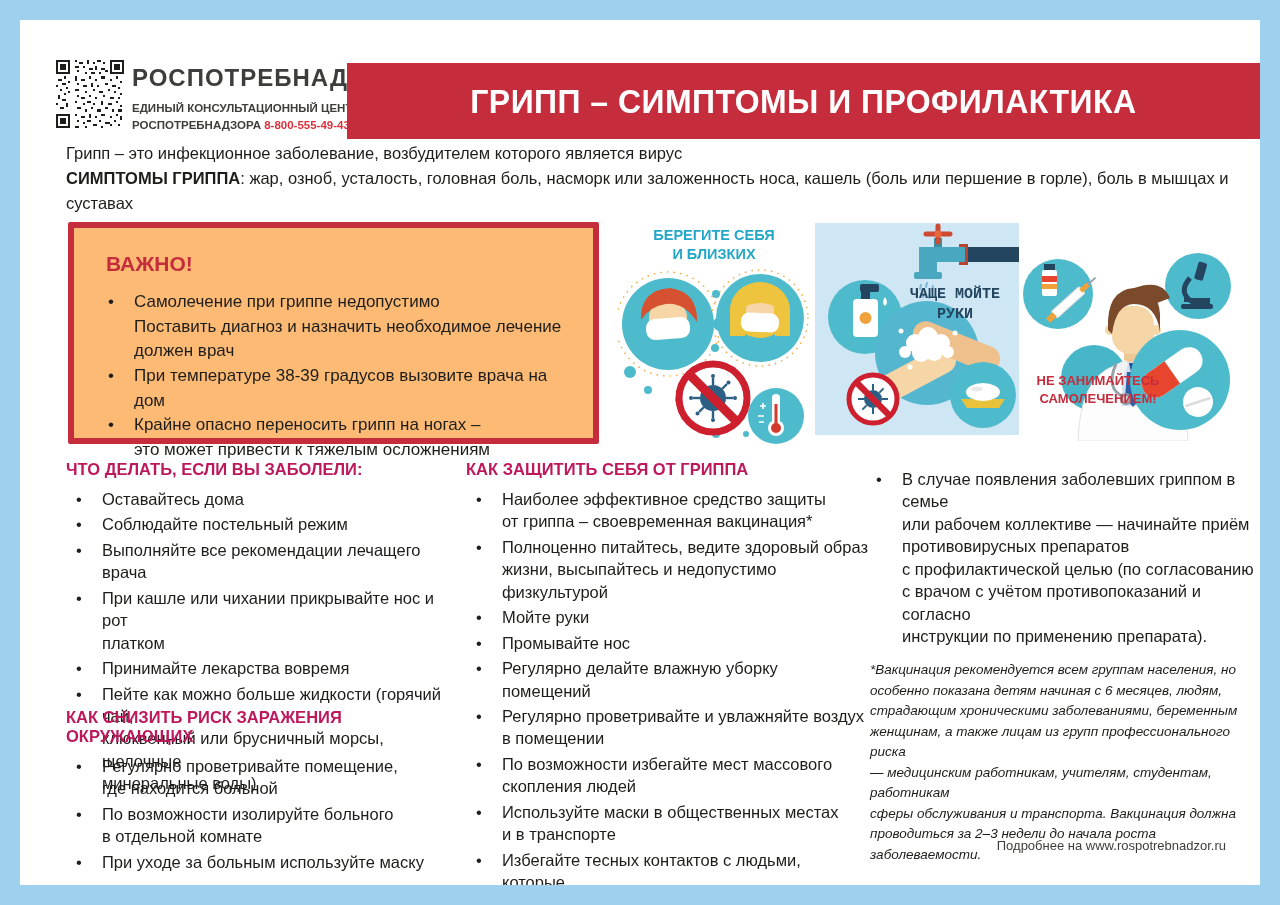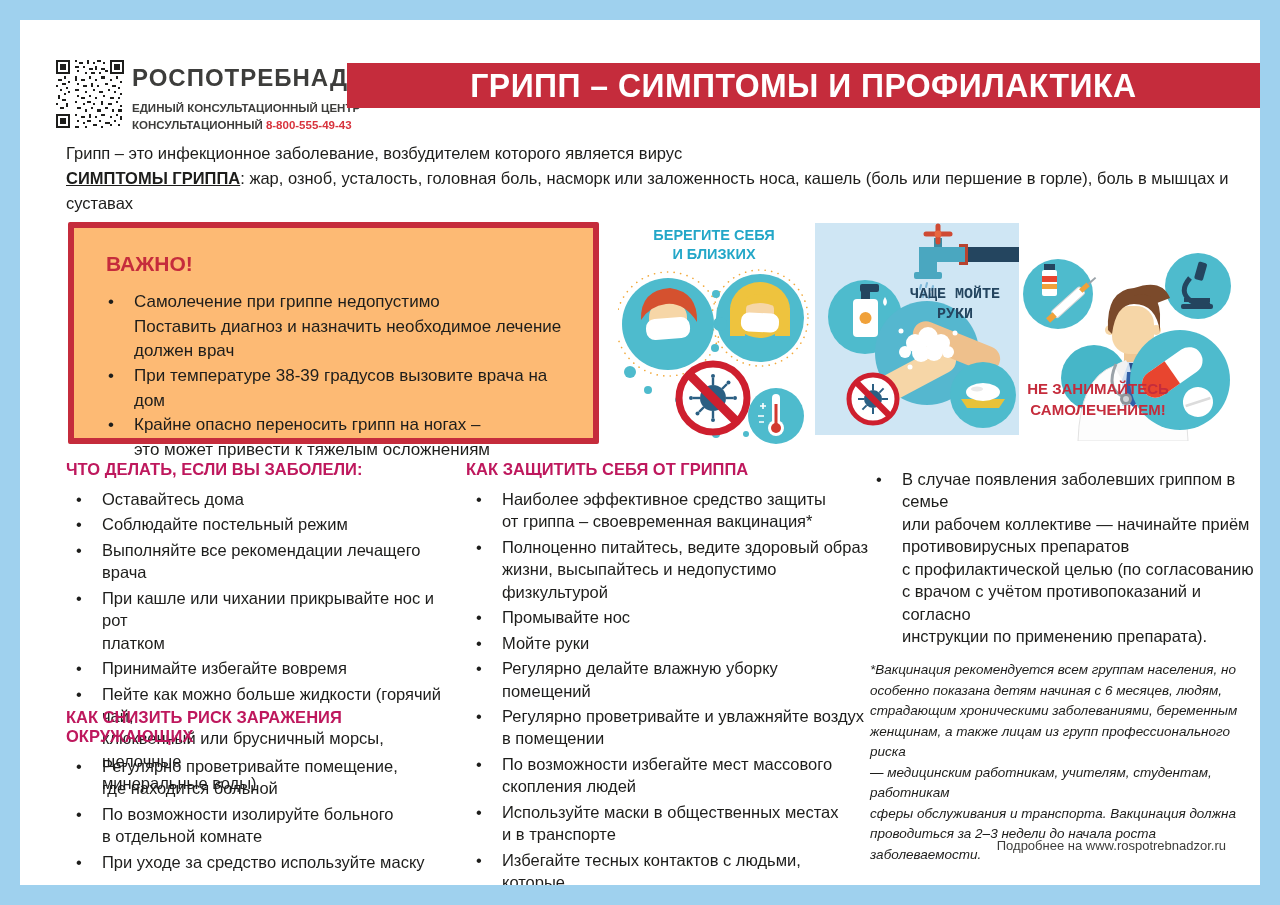--- a/index.html
+++ b/index.html
@@ -10,42 +10,42 @@
     color:#1d1d1b;
   }
   .page{position:absolute;left:20px;top:20px;width:1240px;height:865px;background:#ffffff;overflow:hidden;}
 
   
   .qr{position:absolute;left:36px;top:40px;}
   .brand-text{position:absolute;left:112px;top:44px;}
   .brand-title{font-size:24px;font-weight:600;color:#3d3d3b;letter-spacing:1px;}
   .brand-sub{margin-top:8px;font-size:11.5px;font-weight:700;color:#3d3d3b;line-height:1.45;}
   .brand-phone{color:#d8333d;}
-  .banner{position:absolute;left:327px;top:43px;right:0;height:45px;background:#c52c3c;display:flex;align-items:center;justify-content:center;}
+  .banner{position:absolute;left:327px;top:43px;right:0;height:76px;background:#c52c3c;display:flex;align-items:center;justify-content:center;}
   .banner-title{color:#fff;font-weight:700;font-size:34px;letter-spacing:.5px;display:inline-block;transform:scaleX(.94);white-space:nowrap;}
 
   
   .intro{position:absolute;left:46px;top:121px;width:1170px;font-size:16.5px;line-height:1.5;}
-  .intro .b{font-weight:700;text-decoration:underline;}
+  .intro .b{font-weight:700;}
 
   
   .important{position:absolute;left:48px;top:202px;width:531px;height:222px;border:6px solid #c52c3c;border-radius:2px;box-sizing:border-box;padding:16px 12px 0 24px;background:#fdba74;}
   .important-title{color:#c52c3c;font-size:21px;font-weight:700;margin:8px 0 14px 8px;}
   ul.bullets{list-style:none;margin:0;padding:0;}
   ul.bullets li{position:relative;padding-left:36px;white-space:pre-line;}
   ul.bullets li::before{content:"\2022";position:absolute;left:10px;}
   .important ul.bullets{font-size:17px;line-height:1.45;}
 
   
   .ill-care{position:absolute;left:598px;top:206px;width:192px;}
   .care-caption{color:#23a7c8;font-weight:700;font-size:14.5px;text-align:center;white-space:pre-line;line-height:1.3;margin-bottom:4px;}
   .ill-wash{position:absolute;left:795px;top:203px;width:204px;height:212px;background:#cfe6f4;overflow:hidden;font-family:Liberation Mono, monospace;}
   .wash-caption{position:absolute;right:4px;top:62px;width:120px;text-align:center;color:#24455f;font-weight:700;font-size:15px;white-space:pre-line;line-height:1.3;}
   .ill-doctor{position:absolute;left:1002px;top:206px;width:210px;height:215px;}
-  .doctor-caption{position:absolute;left:2px;top:152px;width:148px;text-align:center;color:#c52c3c;font-weight:700;font-size:15px;white-space:pre-line;line-height:1.4;}
+  .doctor-caption{position:absolute;left:2px;top:146px;width:148px;text-align:center;color:#c52c3c;font-weight:700;font-size:13px;white-space:pre-line;line-height:1.4;}
 
   
   .section{position:absolute;}
   .section h3{color:#be185d;font-size:16.5px;font-weight:700;margin:0 0 9px 0;}
   .section ul.bullets{font-size:16.5px;line-height:1.36;}
   .section ul.bullets li{margin-bottom:3px;}
   .sec-sick{left:46px;top:440px;width:398px;}
   .sec-reduce{left:46px;top:688px;width:398px;}
   .sec-protect{left:446px;top:440px;width:402px;}
   .sec-antiviral{left:846px;top:448px;width:396px;}
@@ -77,21 +77,21 @@
         M9,26h1v1h-1z M12,27h2v1h-2z M16,26h1v2h-1z M19,27h1v1h-1z M22,26h2v1h-2z M26,27h1v1h-1z M29,26h1v1h-1z M31,27h1v2h-1z
         M10,29h1v1h-1z M13,30h1v1h-1z M15,29h2v1h-2z M18,31h2v1h-2z M21,29h1v1h-1z M24,30h2v1h-2z M28,29h1v1h-1z M30,31h1v1h-1z
         M9,32h2v1h-2z M14,32h1v1h-1z M22,32h1v1h-1z M26,31h1v1h-1z"></path>
     </svg>
   </div>
 
   <div class="brand-text">
     <div class="brand-title">РОСПОТРЕБНАДЗОР</div>
     <div class="brand-sub">
       <span>ЕДИНЫЙ КОНСУЛЬТАЦИОННЫЙ ЦЕНТР</span><br>
-      <span>КОНСУЛЬТАЦИОННЫЙ</span>
+      <span>РОСПОТРЕБНАДЗОРА</span>
       <span class="brand-phone">8-800-555-49-43</span>
     </div>
   </div>
 
   <div class="banner">
     <span class="banner-title">ГРИПП – СИМПТОМЫ И ПРОФИЛАКТИКА</span>
   </div>
 
   <div class="intro">
     <div>Грипп – это инфекционное заболевание, возбудителем которого является вирус</div>
@@ -321,48 +321,48 @@
   </div>
 
   <div class="section sec-sick">
     <h3>ЧТО ДЕЛАТЬ, ЕСЛИ ВЫ ЗАБОЛЕЛИ:</h3>
     <ul class="bullets">
         <li>Оставайтесь дома</li>
         <li>Соблюдайте постельный режим</li>
         <li>Выполняйте все рекомендации лечащего врача</li>
         <li>При кашле или чихании прикрывайте нос и рот
 платком</li>
-        <li>Принимайте избегайте вовремя</li>
+        <li>Принимайте лекарства вовремя</li>
         <li>Пейте как можно больше жидкости (горячий чай,
 клюквенный или брусничный морсы, щелочные
 минеральные воды)</li>
       </ul>
   </div>
 
   <div class="section sec-reduce">
     <h3>КАК СНИЗИТЬ РИСК ЗАРАЖЕНИЯ ОКРУЖАЮЩИХ</h3>
     <ul class="bullets">
         <li>Регулярно проветривайте помещение,
 где находится больной</li>
         <li>По возможности изолируйте больного
 в отдельной комнате</li>
-        <li>При уходе за средство используйте маску</li>
+        <li>При уходе за больным используйте маску</li>
       </ul>
   </div>
 
   <div class="section sec-protect">
     <h3>КАК ЗАЩИТИТЬ СЕБЯ ОТ ГРИППА</h3>
     <ul class="bullets">
         <li>Наиболее эффективное средство защиты
 от гриппа – своевременная вакцинация*</li>
         <li>Полноценно питайтесь, ведите здоровый образ
 жизни, высыпайтесь и недопустимо
 физкультурой</li>
+        <li>Мойте руки</li>
         <li>Промывайте нос</li>
-        <li>Мойте руки</li>
         <li>Регулярно делайте влажную уборку помещений</li>
         <li>Регулярно проветривайте и увлажняйте воздух
 в помещении</li>
         <li>По возможности избегайте мест массового
 скопления людей</li>
         <li>Используйте маски в общественных местах
 и в транспорте</li>
         <li>Избегайте тесных контактов с людьми, которые
 имеют признаки заболевания (кашель, чихание)</li>
       </ul>

